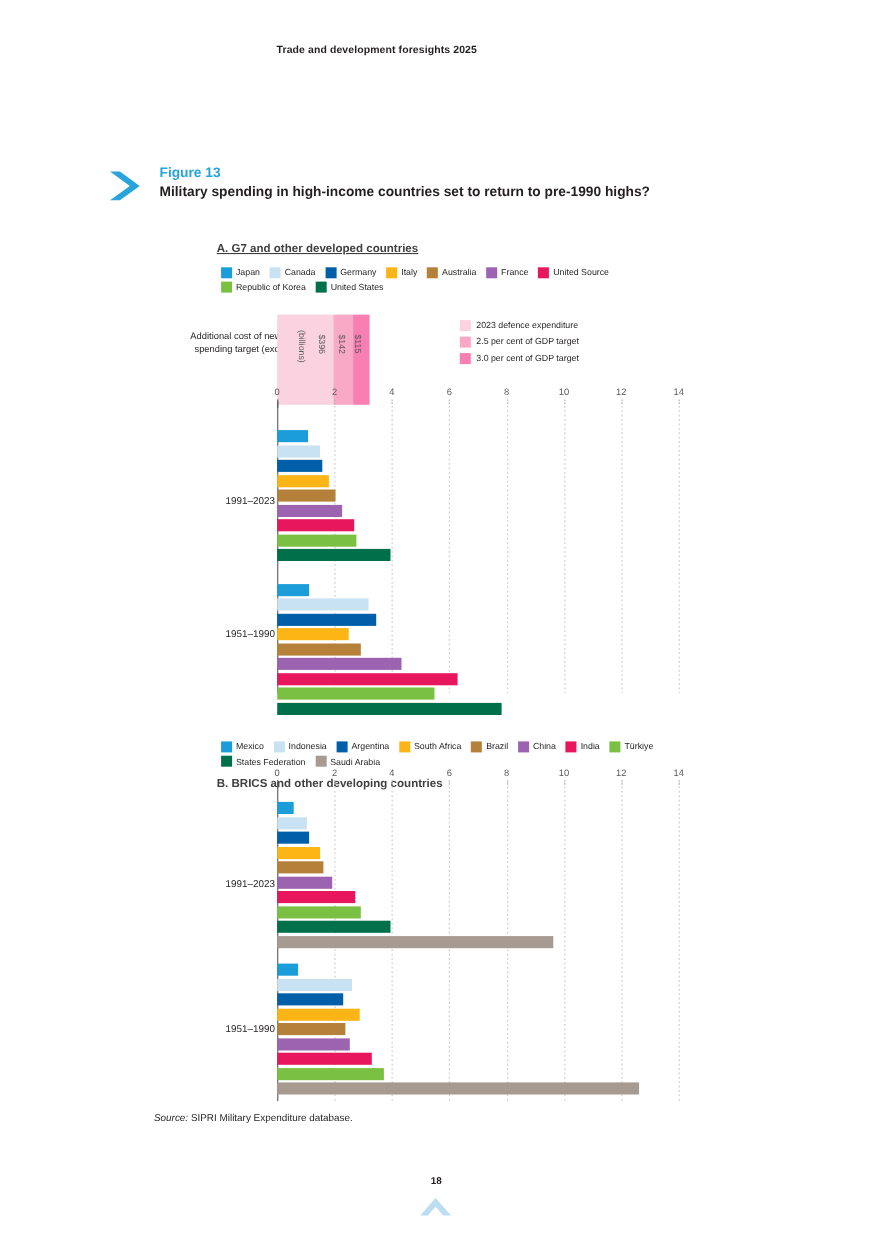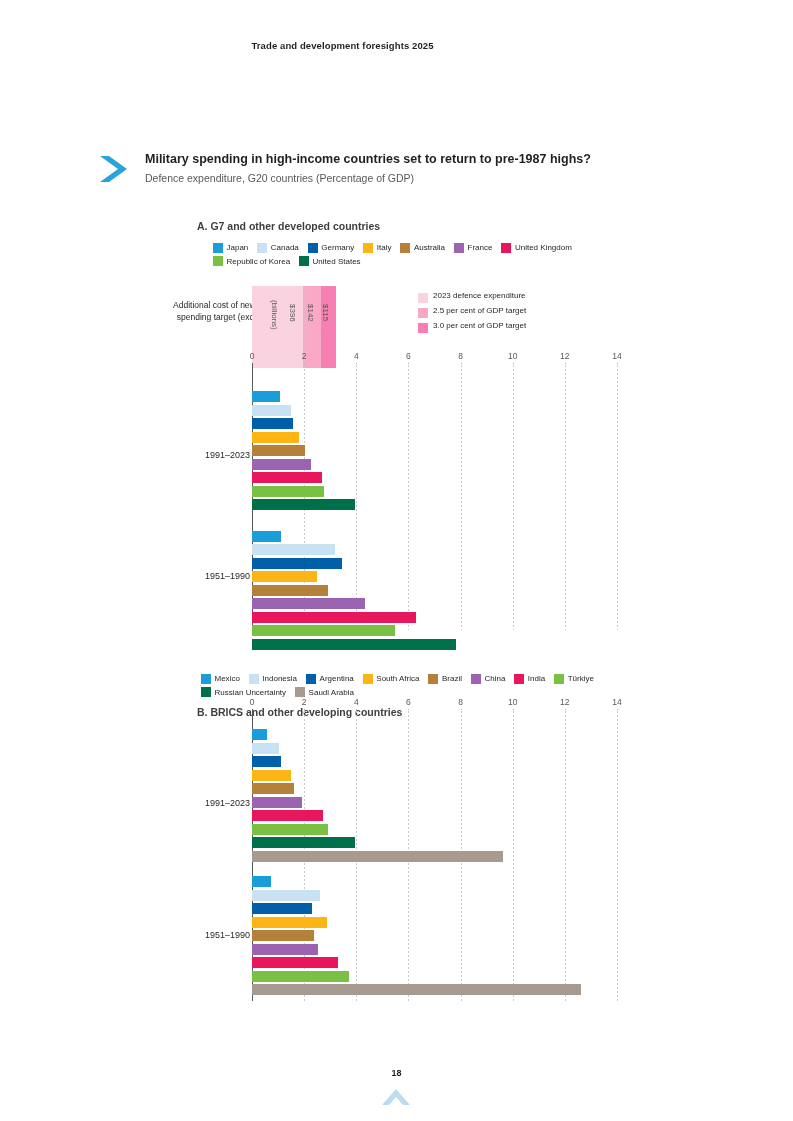--- a/index.html
+++ b/index.html
@@ -43,21 +43,21 @@
   .bar{position:absolute;height:11px;}
   .rowlabel{position:absolute;font-size:9px;color:#231f20;text-align:right;width:90px;}
 
   
   .inset{position:absolute;}
   .inset .seg{position:absolute;top:0;bottom:0;}
   .inset .seglab{position:absolute;font-size:8px;color:#58595b;
     writing-mode:vertical-rl;text-orientation:mixed;white-space:nowrap;}
   .insetcap{position:absolute;font-size:8.5px;color:#231f20;text-align:right;width:115px;line-height:11.5px;}
   .pinklegend{position:absolute;font-size:8px;color:#231f20;}
-  .pinklegend .pl{display:flex;align-items:flex-end;line-height:14px;margin-bottom:1px;}
+  .pinklegend .pl{display:flex;align-items:center;line-height:14px;margin-bottom:1px;}
   .pinklegend .sw{width:10px;height:10px;margin-right:5px;display:inline-block;}
 
   
   .notes{position:absolute;left:140px;top:1008px;width:560px;font-size:9px;color:#231f20;line-height:16px;}
   .notes i{font-style:italic;}
 
   
   .pagenum{position:absolute;left:0;top:1068px;width:793px;text-align:center;font-size:9px;font-weight:bold;color:#231f20;}
   .footchev{position:absolute;left:381px;top:1086px;width:30px;height:22px;}
 </style>
@@ -67,46 +67,46 @@
 <div class="page">
 
   <div class="runhead">
     <div class="rh1">Trade and development foresights 2025</div>
   </div>
 
   <div class="fighead">
     <svg class="arrow" viewBox="0 0 36 30">
       <polygon points="3,2 21,15 3,28 12,28 30,15 12,2" fill="#29a3dc"></polygon>
     </svg>
-    <div class="figtitle">Military spending in high-income countries set to return to pre-1987 highs?</div>
-    <div class="figsub">Defence expenditure, G20 countries (Percentage of GDP)</div>
+    <div class="fignum">Figure 13</div>
+    <div class="figtitle">Military spending in high-income countries set to return to pre-1990 highs?</div>
   </div>
 
-  <div class="paneltitle" style="left:197px;top:220px;">A. G7 and other developed countries</div>
-  <div class="legend" id="legendA" style="left:201px;top:241px;margin-left:12px;"><span class="li">
+  <div class="paneltitle" style="left:197px;top:220px;text-decoration:underline;">A. G7 and other developed countries</div>
+  <div class="legend" id="legendA" style="left:201px;top:241px;"><span class="li">
         <span class="sw" style="background: rgb(27, 157, 217);"></span>
         <span>Japan</span>
       </span><span class="li">
         <span class="sw" style="background: rgb(200, 226, 243);"></span>
         <span>Canada</span>
       </span><span class="li">
         <span class="sw" style="background: rgb(0, 95, 168);"></span>
         <span>Germany</span>
       </span><span class="li">
         <span class="sw" style="background: rgb(253, 181, 21);"></span>
         <span>Italy</span>
       </span><span class="li">
         <span class="sw" style="background: rgb(181, 128, 58);"></span>
         <span>Australia</span>
       </span><span class="li">
         <span class="sw" style="background: rgb(156, 100, 176);"></span>
         <span>France</span>
       </span><span class="li">
         <span class="sw" style="background: rgb(232, 23, 93);"></span>
-        <span>United Kingdom</span>
+        <span>United Source</span>
       </span><span class="li">
         <span class="sw" style="background: rgb(122, 193, 67);"></span>
         <span>Republic of Korea</span>
       </span><span class="li">
         <span class="sw" style="background: rgb(0, 112, 74);"></span>
         <span>United States</span>
       </span></div>
 
   <div class="insetcap" style="left:170px;top:300px;">Additional cost of new military spending target (excl. United States)</div>
   <div class="inset" id="insetBox" style="left:252px;top:286px;width:81px;height:82px;">
@@ -206,21 +206,21 @@
         <span class="sw" style="background: rgb(156, 100, 176);"></span>
         <span>China</span>
       </span><span class="li">
         <span class="sw" style="background: rgb(232, 23, 93);"></span>
         <span>India</span>
       </span><span class="li">
         <span class="sw" style="background: rgb(122, 193, 67);"></span>
         <span>Türkiye</span>
       </span><span class="li">
         <span class="sw" style="background: rgb(0, 112, 74);"></span>
-        <span>Russian Uncertainty</span>
+        <span>States Federation</span>
       </span><span class="li">
         <span class="sw" style="background: rgb(167, 155, 145);"></span>
         <span>Saudi Arabia</span>
       </span></div>
 
   <div class="plot" id="plotB" style="left:252px;top:711px;width:365px;height:290px;">
       <div class="ticks" style="left: 0px; top: -14px; width: 365px;">
         <span class="tick" style="left: 0px;">0</span>
         <span class="tickmark zero" style="left: 0px;"></span>
         <span class="tick" style="left: 52.1429px;">2</span>
@@ -263,20 +263,24 @@
       <div class="bar" style="left: 0px; top: 219px; width: 62.05px; height: 11px; background: rgb(181, 128, 58);"></div>
       <div class="bar" style="left: 0px; top: 232.5px; width: 65.9607px; height: 11px; background: rgb(156, 100, 176);"></div>
       <div class="bar" style="left: 0px; top: 246px; width: 86.0357px; height: 11px; background: rgb(232, 23, 93);"></div>
       <div class="bar" style="left: 0px; top: 259.5px; width: 96.9857px; height: 11px; background: rgb(122, 193, 67);"></div>
       <div class="bar" style="left: 0px; top: 273px; width: 329.021px; height: 11px; background: rgb(167, 155, 145);"></div>
     </div>
   <div class="rowlabel" id="rowB0" style="left:160px;top:798px;">1991–2023</div>
   <div class="rowlabel" id="rowB1" style="left:160px;top:930px;">1951–1990</div>
 
   <div class="notes">
+    <div>
+      <i>Source:</i>
+      <span>SIPRI Military Expenditure database.</span>
+    </div>
   </div>
 
   <div class="pagenum">18</div>
   <svg class="footchev" viewBox="0 0 30 22">
     <polygon points="15,3 29,19 22,19 15,11 8,19 1,19" fill="#bcdcf0"></polygon>
   </svg>
 
 </div>
 
 </body></html>

